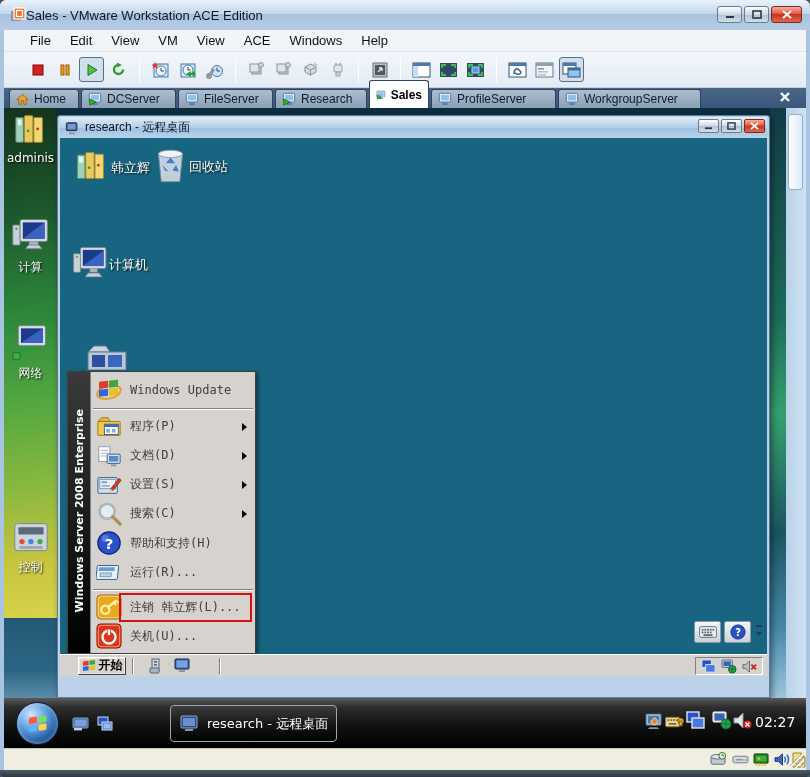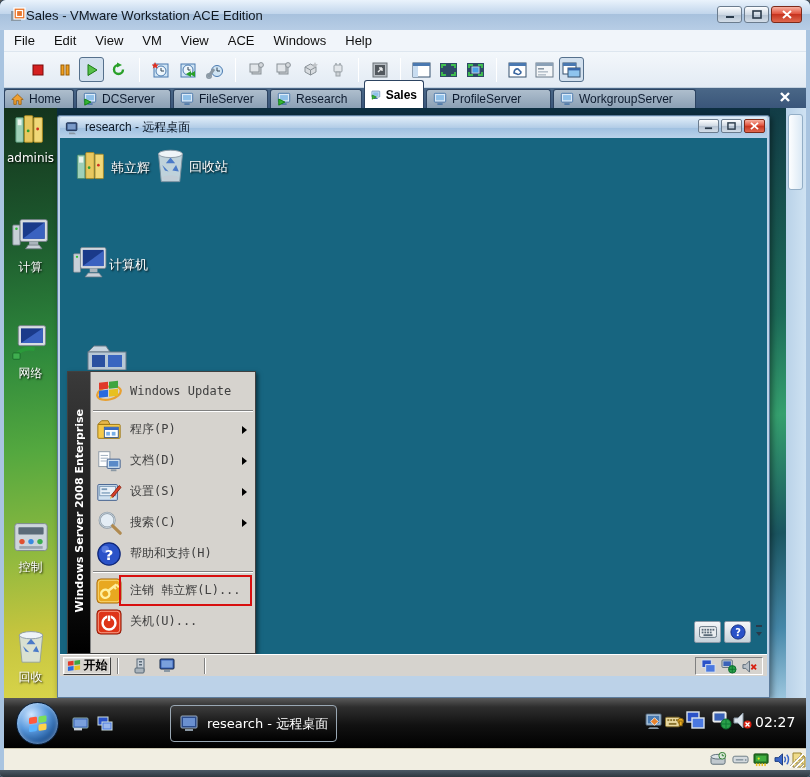--- a/index.html
+++ b/index.html
@@ -5,33 +5,33 @@
 *{box-sizing:border-box;margin:0;padding:0}
 body{margin:0;background:#555;font-family:"Liberation Sans",sans-serif}
 #root{position:relative;width:810px;height:777px;background:#a9c4e0;border-radius:6px 6px 3px 3px;outline:1px solid #33475c;overflow:hidden}
 .abs{position:absolute}
 
 .titlebar{left:0;top:0;width:810px;height:30px;background:linear-gradient(#eaf3fc,#c2d6ec 45%,#a7c1dd 46%,#b7cde5);display:flex;align-items:center;padding-left:10px}
 .titlebar .title{font-size:13px;color:#101820;}
 .winbtns{right:8px;top:6px;display:flex;gap:2px}
 .wbtn{width:25px;height:17px;border:1px solid #6b7c8e;border-radius:3px;background:linear-gradient(#fdfeff,#cfd9e4 50%,#b4c2d1 51%,#d3dde8);display:flex;align-items:center;justify-content:center}
 .wbtn.close{width:31px;background:linear-gradient(#f7b0a0,#e25540 45%,#c63420 50%,#e0684e);border-color:#7c2a1a}
-.menubar{left:4px;top:30px;width:802px;height:22px;background:#f1f5fa;display:flex;align-items:center;gap:19px;padding-left:10px;border-bottom:1px solid #dde6ef}
+.menubar{left:4px;top:30px;width:802px;height:22px;background:#f1f5fa;display:flex;align-items:center;gap:19px;padding-left:26px;border-bottom:1px solid #dde6ef}
 .menuitem{font-size:13px;color:#101010}
 .toolbar{left:4px;top:52px;width:802px;height:36px;background:linear-gradient(#f3f7fb,#e3ebf4);display:flex;align-items:center;padding-left:20px;border-bottom:1px solid #c4d2e0}
 .tbtn{width:25px;height:25px;margin:0 1px;display:flex;align-items:center;justify-content:center;border:1px solid transparent;border-radius:2px}
 .tbtn.pressed{border:1px solid #55708c;background:#d2e0ee;border-radius:3px}
 .tsep{width:1px;height:24px;background:#b7c6d5;border-right:1px solid #fff;margin:0 7px}
-.tabbar{left:4px;top:88px;width:802px;height:20px;background:linear-gradient(#4a6787,#3a567a);display:flex;align-items:flex-end;}
+.tabbar{left:4px;top:88px;width:802px;height:20px;background:linear-gradient(#4a6787,#3a567a);display:flex;align-items:flex-end;padding-left:5px}
 .tab{height:19px;margin-right:2px;border:1px solid #2c4361;border-bottom:none;border-radius:3px 3px 0 0;background:linear-gradient(#aebecd,#8ba0b5);display:flex;align-items:center;gap:5px;padding:0 6px;font-size:12px;color:#0e1c30;overflow:hidden}
 .tab.active{background:#fff;font-weight:bold;color:#000;height:28px}
 .tabclose{right:14px;top:2px}
 
 .console{left:4px;top:108px;width:802px;height:640px;background:linear-gradient(#0c2e40,#0f3d55 60%,#2c6584 88%,#8fbcd8 97%);overflow:hidden}
-.lwall{left:0;top:0;width:53px;height:590px;background:linear-gradient(173deg,#14331d 0%,#1d5a2e 22%,#2f8a3c 42%,#54a83f 58%,#8ab83f 74%,#c4c43e 88%,#d8d44a 100%);overflow:hidden}
+.lwall{left:0;top:0;width:53px;height:510px;background:linear-gradient(173deg,#14331d 0%,#1d5a2e 22%,#2f8a3c 42%,#54a83f 58%,#8ab83f 74%,#c4c43e 88%,#d8d44a 100%);overflow:hidden}
 .rwall{left:766px;top:0;width:16px;height:590px;background:linear-gradient(170deg,#123c46 0%,#1c6a58 35%,#35a06e 52%,#1a5560 72%,#4587a8 88%,#9cc6de 100%)}
 .scrollbar{left:782px;top:0;width:20px;height:590px;background:linear-gradient(90deg,#b9d2e8,#cfe2f2)}
 .sthumb{left:2px;top:6px;width:15px;height:76px;background:linear-gradient(90deg,#fdfeff,#dbe9f5);border:1px solid #93aec6;border-radius:3px}
 .dicon{display:flex;flex-direction:column;align-items:center;width:53px}
 .dicon .lbl{font-size:12px;color:#fff;text-shadow:1px 1px 2px #000;white-space:nowrap;margin-top:3px;font-family:"DejaVu Sans",sans-serif}
 .dicon .lbl.wrap{white-space:normal;text-align:center;line-height:1.25}
 
 .rdp{left:53px;top:7px;width:713px;height:583px;background:#bcd2e8;border:1px solid #5d7d9d;border-radius:3px 3px 0 0;box-shadow:2px 2px 6px rgba(0,0,0,.45)}
 .rdp-title{left:2px;top:1px;width:707px;height:21px;background:linear-gradient(#e0edf8,#b3cde7 50%,#9fc0e0 51%,#b9d2ea);display:flex;align-items:center;padding-left:5px;border-radius:2px 2px 0 0}
 .rdp-title .title{font-size:12px;color:#0a1624;margin-left:5px}
@@ -50,21 +50,21 @@
 .sm-row.tall{height:34px}
 .sm-row .txt{font-size:12px;color:#404040;font-family:"DejaVu Sans Mono","DejaVu Sans",monospace;white-space:nowrap}
 .sm-sep{height:2px;margin:2px 2px;border-top:1px solid #808080;border-bottom:1px solid #fff}
 .sm-arrow{position:absolute;right:8px;width:0;height:0;border-left:5px solid #000;border-top:4px solid transparent;border-bottom:4px solid transparent}
 .redbox{position:absolute;left:28px;right:3px;top:0;bottom:0;border:2px solid #d80f0f}
 
 .langbar{left:634px;top:483px;display:flex;gap:3px;align-items:center}
 .lbtn{width:27px;height:22px;border:1px solid #8a98a6;border-radius:2px;background:linear-gradient(#f4f6f8,#c8d2da);display:flex;align-items:center;justify-content:center}
 
 .gtask{left:0;top:516px;width:707px;height:22px;background:#d6d3ce;border-top:1px solid #fff;display:flex;align-items:center}
-.startbtn{margin-left:3px;width:48px;height:18px;background:#d6d3ce;border:1px solid;border-color:#fff #404040 #404040 #fff;box-shadow:inset 0 0 0 1px #e8e6e2;display:flex;align-items:center;justify-content:center;gap:3px}
+.startbtn{margin-left:18px;width:48px;height:18px;background:#d6d3ce;border:1px solid;border-color:#fff #404040 #404040 #fff;box-shadow:inset 0 0 0 1px #e8e6e2;display:flex;align-items:center;justify-content:center;gap:3px}
 .startbtn .txt{font-size:12px;font-weight:bold;font-family:"DejaVu Sans",sans-serif}
 .gsep{width:2px;height:16px;border-left:1px solid #808080;border-right:1px solid #fff;margin:0 6px}
 .gtray{position:absolute;right:4px;top:2px;height:18px;display:flex;align-items:center;gap:5px;border:1px solid;border-color:#808080 #fff #fff #808080;padding:0 5px}
 
 .vtask{left:0;top:590px;width:802px;height:50px;background:linear-gradient(#5a5a5a,#2e2e2e 18%,#111 55%,#000)}
 .orb{left:12px;top:4px;width:43px;height:43px;border-radius:50%;background:radial-gradient(circle at 35% 28%,#cfe6ff,#5a9ade 40%,#1a4f90 75%,#0a2a55);border:1px solid #0a1e38;box-shadow:inset 0 0 4px rgba(255,255,255,.6);display:flex;align-items:center;justify-content:center}
 .taskbtn{left:166px;top:7px;width:167px;height:37px;background:linear-gradient(#3d3d3d,#181818 50%,#000);border:1px solid #9aa8b4;border-radius:4px;display:flex;align-items:center;gap:7px;padding-left:9px}
 .taskbtn .txt{color:#fff;font-size:13px;white-space:nowrap;font-family:"DejaVu Sans",sans-serif}
 .vclock{color:#fff;font-size:14px;font-family:"DejaVu Sans",sans-serif}
 
@@ -512,20 +512,28 @@
               <span class="sm-arrow"></span>
             </div>
             <div class="sm-row">
               <svg width="26" height="26" viewBox="0 0 28 28">
                   <circle cx="14" cy="14" r="12" fill="#2a52c8"></circle>
                   <circle cx="14" cy="14" r="12" fill="none" stroke="#10287a" stroke-width="1.4"></circle>
                   <circle cx="10" cy="9" r="4" fill="#6a8ae8" opacity="0.7"></circle>
                   <text x="14" y="20" font-size="16" font-weight="bold" fill="#fff" text-anchor="middle" font-family="DejaVu Sans, sans-serif">?</text>
                 </svg>
               <span class="txt">帮助和支持(H)</span>
+            </div>
+            <div class="sm-row">
+              <svg width="26" height="24" viewBox="0 0 28 24">
+                  <rect x="2" y="5" width="23" height="15" rx="1" fill="#e8f0f8" stroke="#3a5a8a" transform="skewX(-6)"></rect>
+                  <rect x="4" y="7" width="17" height="4" fill="#6a9ae0" transform="skewX(-6)"></rect>
+                  <rect x="6" y="13" width="12" height="4" fill="#c0d4e8" stroke="#7a9ab8" transform="skewX(-6)"></rect>
+                </svg>
+              <span class="txt">运行(R)...</span>
             </div>
             <div class="sm-sep"></div>
             <div class="sm-row">
               <svg width="26" height="26" viewBox="0 0 28 28">
                   <rect x="1" y="1" width="26" height="26" rx="4" fill="#e8a820" stroke="#a86a10"></rect>
                   <rect x="2.5" y="2.5" width="23" height="23" rx="3" fill="none" stroke="#f8d878"></rect>
                   <circle cx="10" cy="17" r="4.4" fill="none" stroke="#fff0a0" stroke-width="2.6" transform="rotate(-35 10 17)"></circle>
                   <line x1="13" y1="14" x2="22" y2="7" stroke="#fff0a0" stroke-width="2.6"></line>
                   <line x1="19" y1="9.2" x2="21.5" y2="12" stroke="#fff0a0" stroke-width="2.2"></line>
                   <line x1="22" y1="7" x2="24.5" y2="10" stroke="#fff0a0" stroke-width="2.2"></line>

